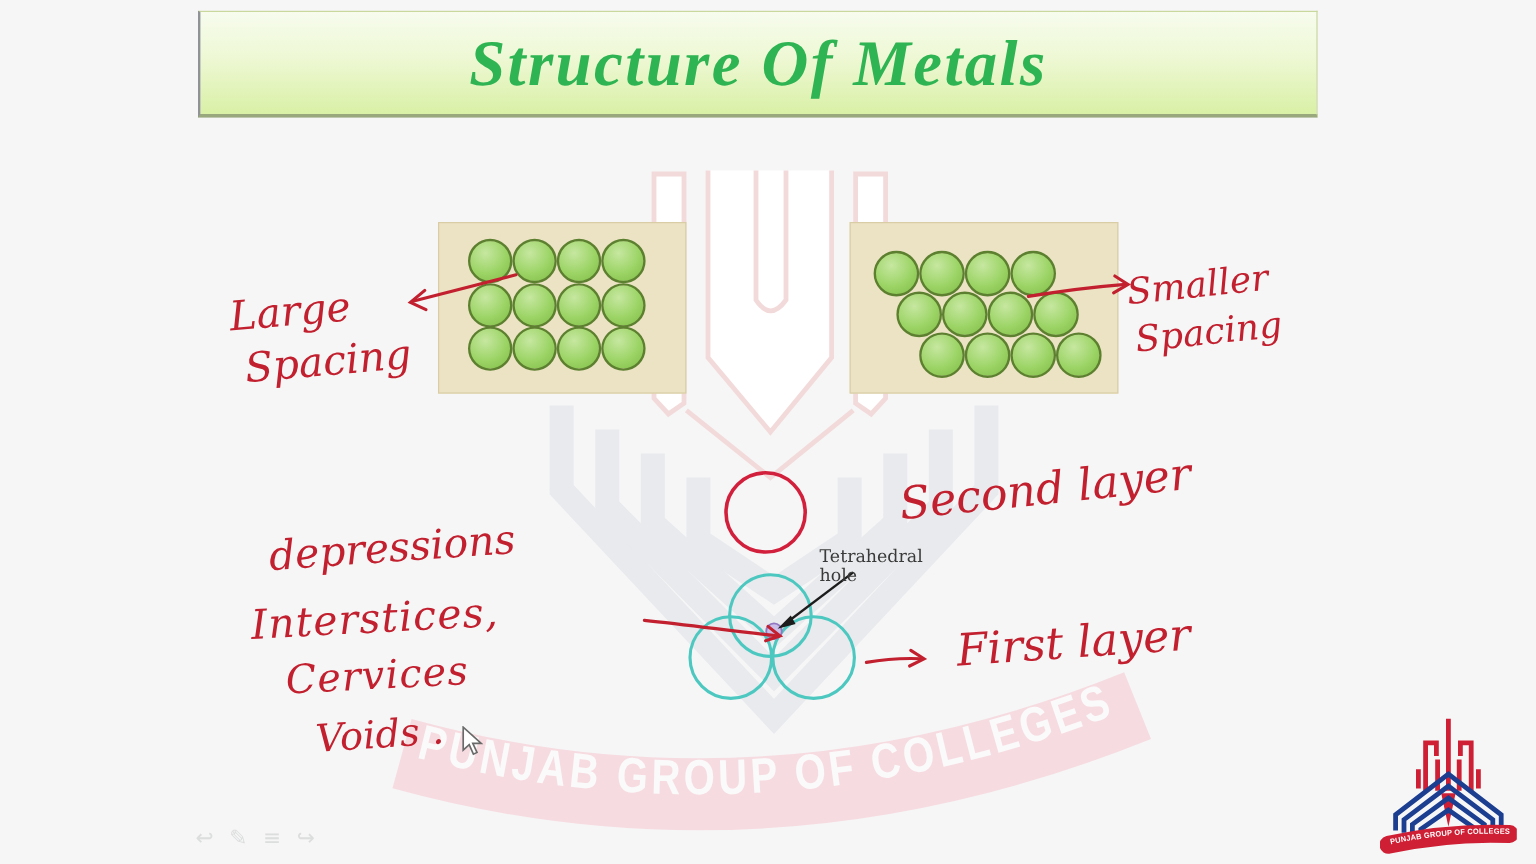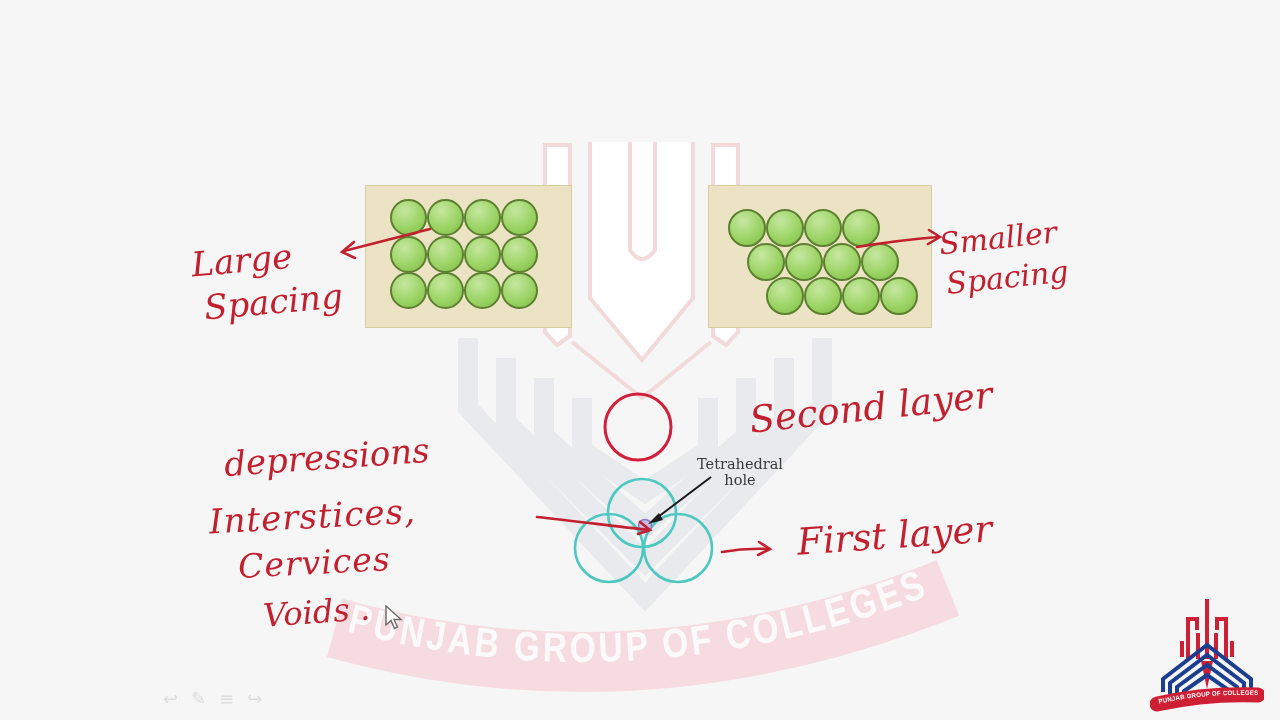--- a/index.html
+++ b/index.html
@@ -59,21 +59,21 @@
   .hw-second{ left:749px; top:386px; font-size:37px; transform:rotate(-6deg); }
   .hw-first{ left:797px; top:514px; font-size:37px; transform:rotate(-4deg); }
   .hw-depressions{ left:224px; top:437px; font-size:34px; transform:rotate(-4deg); }
   .hw-interstices{ left:209px; top:496px; font-size:34px; letter-spacing:1px; transform:rotate(-3deg); }
   .hw-cervices{ left:238px; top:543px; font-size:33px; letter-spacing:1px; transform:rotate(-3deg); }
   .hw-voids{ left:263px; top:593px; font-size:32px; transform:rotate(-4deg); }
   
   .tet-label{
     position:absolute; left:683px; top:457px; width:114px; z-index:4;
     font-family:"DejaVu Serif", serif; font-size:14.5px; line-height:15.5px;
-    color:#3a3a3a; text-align:center;
+    color:#3a3a3a; text-align:left;
   }
   
   .mini-toolbar{
     position:absolute; left:163px; top:688px; z-index:2;
     display:flex; gap:13px; color:#dcdddd; font-size:18px;
     font-family:"DejaVu Sans", sans-serif;
   }
   
   .pgc-logo{ position:absolute; left:1150px; top:597px; z-index:5; }
   .logo-bandtext{ font-family:"Liberation Sans", sans-serif; font-weight:bold;
@@ -97,20 +97,23 @@
     <path class="wm-pink" d="M270,42 L270,198 L322,260 L373,198 L373,42"></path>
     <path class="wm-pinkline" d="M310,42 L310,150 Q322,168 335,150 L335,42"></path>
     <path class="wm-pinkline" d="M252,242 L322,298 L391,242"></path>
 
     <path id="wmband" class="wm-band" d="M15,528 Q320,612 628,488"></path>
     <text class="wm-bandtext">
       <textPath href="#wmband" startOffset="12" textLength="595" lengthAdjust="spacingAndGlyphs">PUNJAB GROUP OF COLLEGES</textPath>
     </text>
   </svg>
 
+  <div class="banner">
+    <div class="banner-title">Structure Of Metals</div>
+  </div>
 
   <div id="leftBox" class="pack-box left">
       <div class="gcirc" style="height: 37px; width: 37px; left: 24px; top: 13px;"></div>
       <div class="gcirc" style="height: 37px; width: 37px; left: 61px; top: 13px;"></div>
       <div class="gcirc" style="height: 37px; width: 37px; left: 98px; top: 13px;"></div>
       <div class="gcirc" style="height: 37px; width: 37px; left: 135px; top: 13px;"></div>
       <div class="gcirc" style="height: 37px; width: 37px; left: 24px; top: 49.5px;"></div>
       <div class="gcirc" style="height: 37px; width: 37px; left: 61px; top: 49.5px;"></div>
       <div class="gcirc" style="height: 37px; width: 37px; left: 98px; top: 49.5px;"></div>
       <div class="gcirc" style="height: 37px; width: 37px; left: 135px; top: 49.5px;"></div>

